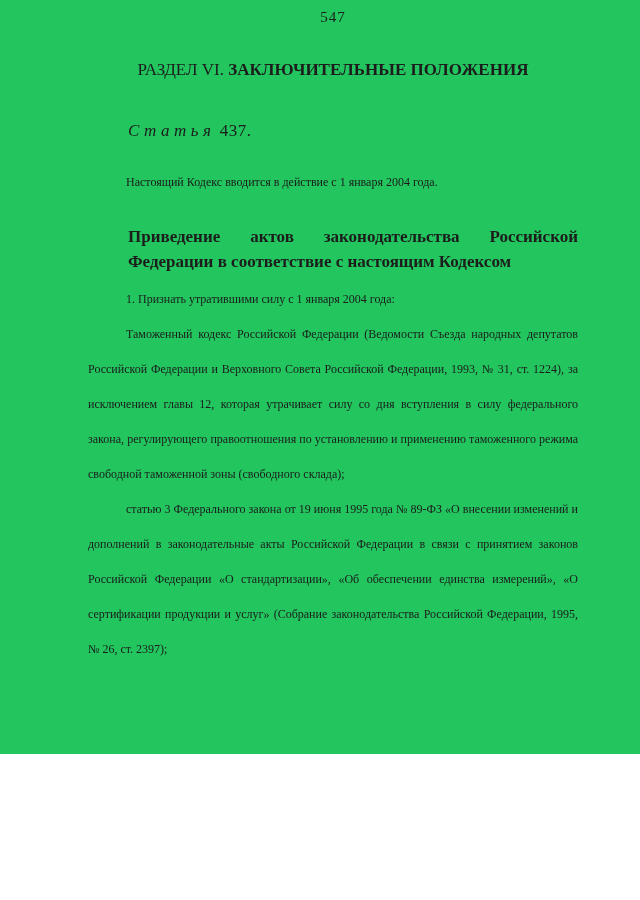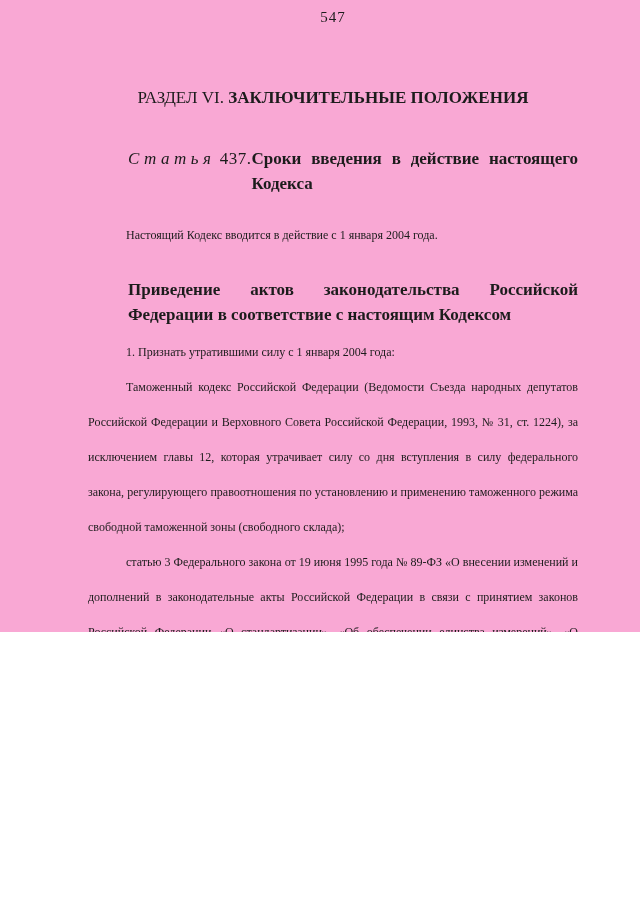--- a/index.html
+++ b/index.html
@@ -1,37 +1,37 @@
 <!DOCTYPE html>
 <html><head>
 <meta charset="utf-8">
 <style>
   * { margin: 0; padding: 0; box-sizing: border-box; }
   html, body { background: #ffffff; }
   .page {
     position: relative;
     width: 640px;
-    height: 632px;
+    height: 754px;
     margin: 0 auto;
-    background: #f9a8d4;
+    background: #22c55e;
     color: #1c1c1c;
     font-family: "Liberation Serif", "DejaVu Serif", serif;
     overflow: hidden;
   }
   .content {
     padding: 8px 62px 0 88px; 
   }
   .page-number {
     text-align: center;
     font-size: 15px;
     line-height: 18px;
     letter-spacing: 1px;
   }
   .section-heading {
-    margin-top: 60px;
+    margin-top: 32px;
     text-align: center;
     font-size: 17px;
     line-height: 24px;
     white-space: nowrap;
   }
   .section-heading .prefix { font-weight: normal; }
   .section-heading .title  { font-weight: bold; }
   .article-heading {
     display: flex;
     padding-left: 40px;
@@ -70,21 +70,20 @@
 
     <div class="section-heading">
       <span class="prefix">РАЗДЕЛ VI. </span><span class="title">ЗАКЛЮЧИТЕЛЬНЫЕ ПОЛОЖЕНИЯ</span>
     </div>
 
     <div class="article-heading article-437">
       <span class="article-label">
         <span class="article-word">Статья</span>
         <span class="article-number">437.</span>
       </span>
-      <span class="article-title">Сроки введения в действие настоящего Кодекса</span>
     </div>
 
     <p class="para para-intro">Настоящий Кодекс вводится в действие с 1 января 2004 года.</p>
 
     <div class="article-heading article-438">
       <span class="article-title">Приведение актов законодательства Российской Федерации в соответствие с настоящим Кодексом</span>
     </div>
 
     <div class="body-block">
       <p class="para">1. Признать утратившими силу с 1 января 2004 года:</p>

